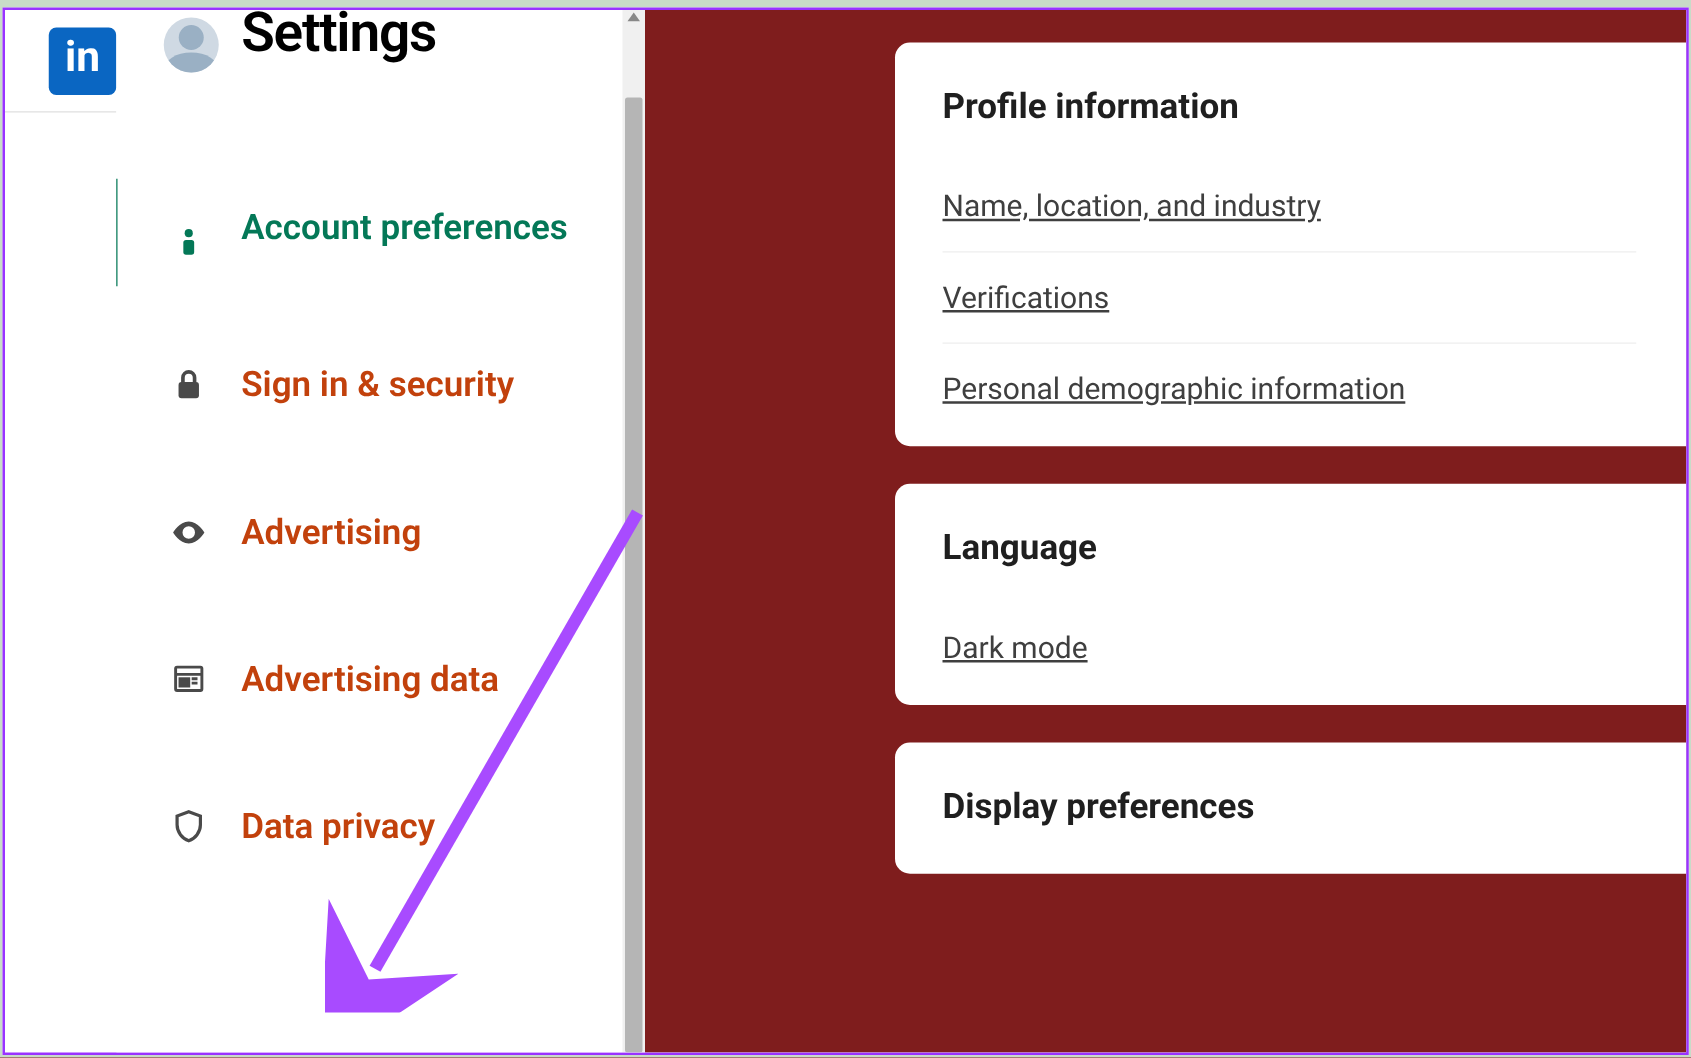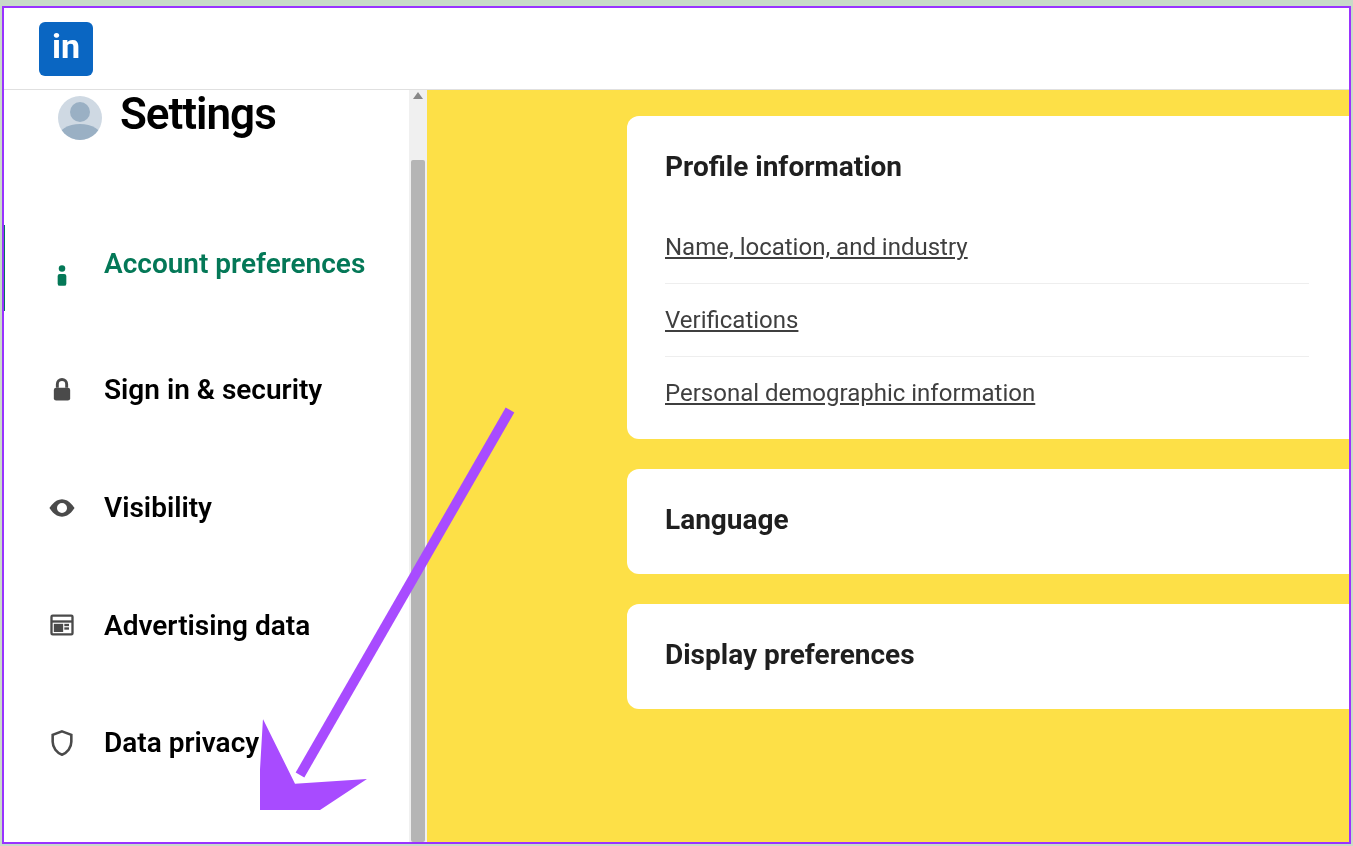--- a/index.html
+++ b/index.html
@@ -17,21 +17,20 @@
     }
     .frame {
       position: absolute;
       top: 6px;
       left: 2px;
       right: 2px;
       bottom: 2px;
       border: 2px solid #9933ff;
       background: #fff;
       display: flex;
-      flex-direction: column;
     }
     .topbar {
       height: 82px;
       background: #fff;
       border-bottom: 1px solid #e0e0e0;
       display: flex;
       align-items: center;
       padding-left: 35px;
     }
     .logo {
@@ -53,25 +52,24 @@
       overflow: hidden;
     }
     .sidebar {
       width: 405px;
       background: #fff;
       padding-top: 0;
       flex-shrink: 0;
     }
     .settings-header {
       display: flex;
-      align-items: flex-end;
+      align-items: flex-start;
       gap: 18px;
       padding: 0 0 0 38px;
       margin-top: -8px;
-      margin-left: 16px;
     }
     .avatar {
       width: 44px;
       height: 44px;
       border-radius: 50%;
       background: #cfd9e3;
       position: relative;
       overflow: hidden;
       margin-top: 14px;
     }
@@ -139,21 +137,21 @@
       height: 32px;
       color: #4a4a4a;
       flex-shrink: 0;
       display: flex;
       align-items: center;
       justify-content: center;
     }
     .sidebar-label {
       font-size: 28px;
       font-weight: 600;
-      color: #000000;
+      color: #c2410c;
       line-height: 1.35;
     }
     .sidebar-item.active .nav-icon {
       margin-top: 14px;
     }
     .scrollbar-gutter {
       width: 18px;
       background: #f0f0f0;
       position: relative;
       flex-shrink: 0;
@@ -172,21 +170,21 @@
       position: absolute;
       top: 70px;
       bottom: 0;
       left: 2px;
       right: 2px;
       background: #b5b5b5;
       border-radius: 2px;
     }
     .main {
       flex: 1;
-      background: #fde047;
+      background: #7f1d1d;
       padding: 26px 0 0 200px;
       overflow: hidden;
     }
     .card {
       background: #fff;
       border-radius: 12px 0 0 12px;
       margin-bottom: 30px;
       padding: 34px 40px 10px 38px;
     }
     .card-title {
@@ -247,21 +245,21 @@
           <span class="sidebar-label">Sign in &amp; security</span>
         </div>
 
         <div class="sidebar-item">
           <span class="nav-icon">
             <svg viewBox="0 0 24 24" width="30" height="30" fill="currentColor">
                 <path d="M12 5C6 5 2 12 2 12s4 7 10 7 10-7 10-7-4-7-10-7zm0 11a4 4 0 110-8 4 4 0 010 8z"></path>
                 <circle cx="12" cy="12" r="2" fill="#fff"></circle>
               </svg>
           </span>
-          <span class="sidebar-label">Visibility</span>
+          <span class="sidebar-label">Advertising</span>
         </div>
 
         <div class="sidebar-item">
           <span class="nav-icon">
             <svg viewBox="0 0 24 24" width="28" height="28" fill="none" stroke="currentColor" stroke-width="2">
                 <rect x="3" y="4" width="18" height="16" rx="1"></rect>
                 <line x1="3" y1="9" x2="21" y2="9"></line>
                 <rect x="6" y="12" width="6" height="5" fill="currentColor"></rect>
                 <line x1="14" y1="12" x2="18" y2="12"></line>
                 <line x1="14" y1="15" x2="18" y2="15"></line>
@@ -296,20 +294,21 @@
 
       <div class="card">
         <h2 class="card-title">Profile information</h2>
         <div class="card-row">Name, location, and industry</div>
         <div class="card-row">Verifications</div>
         <div class="card-row">Personal demographic information</div>
       </div>
 
       <div class="card">
         <h2 class="card-title">Language</h2>
+        <div class="card-row">Dark mode</div>
       </div>
 
       <div class="card">
         <h2 class="card-title">Display preferences</h2>
 
       </div>
 
     </div>
   </div>
 </div>

